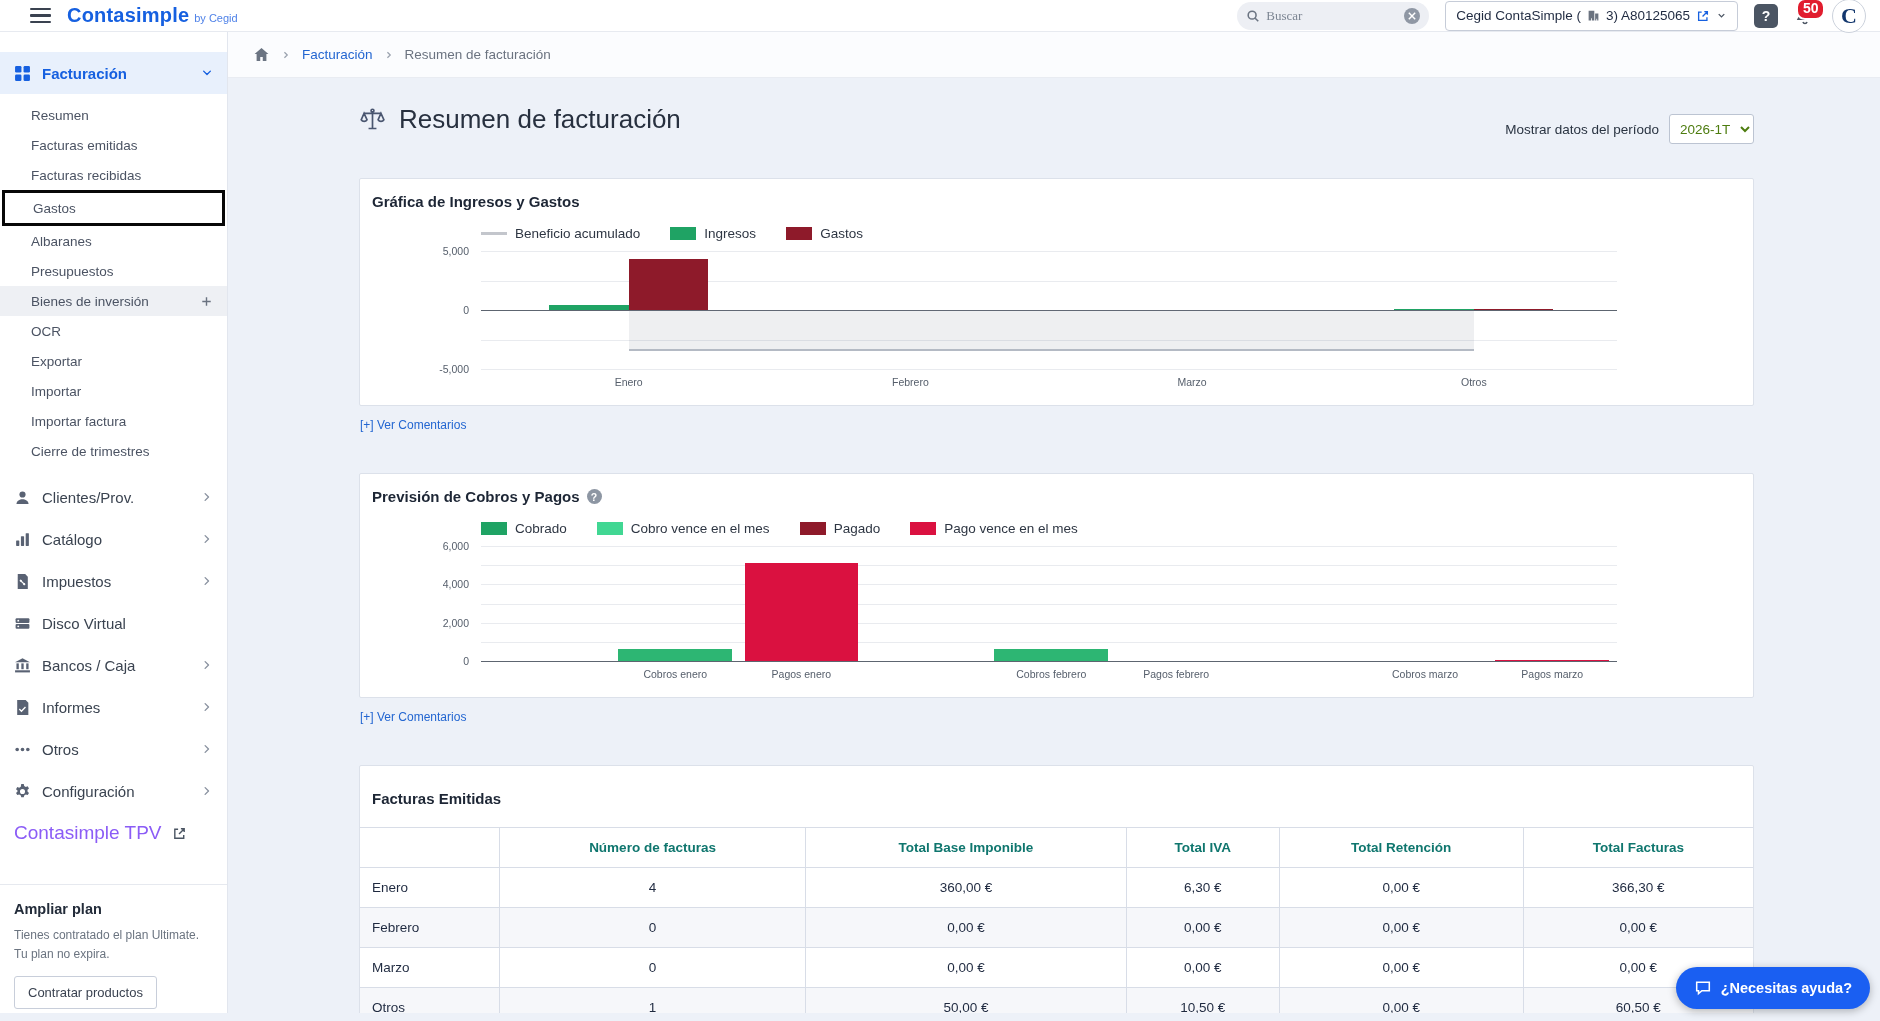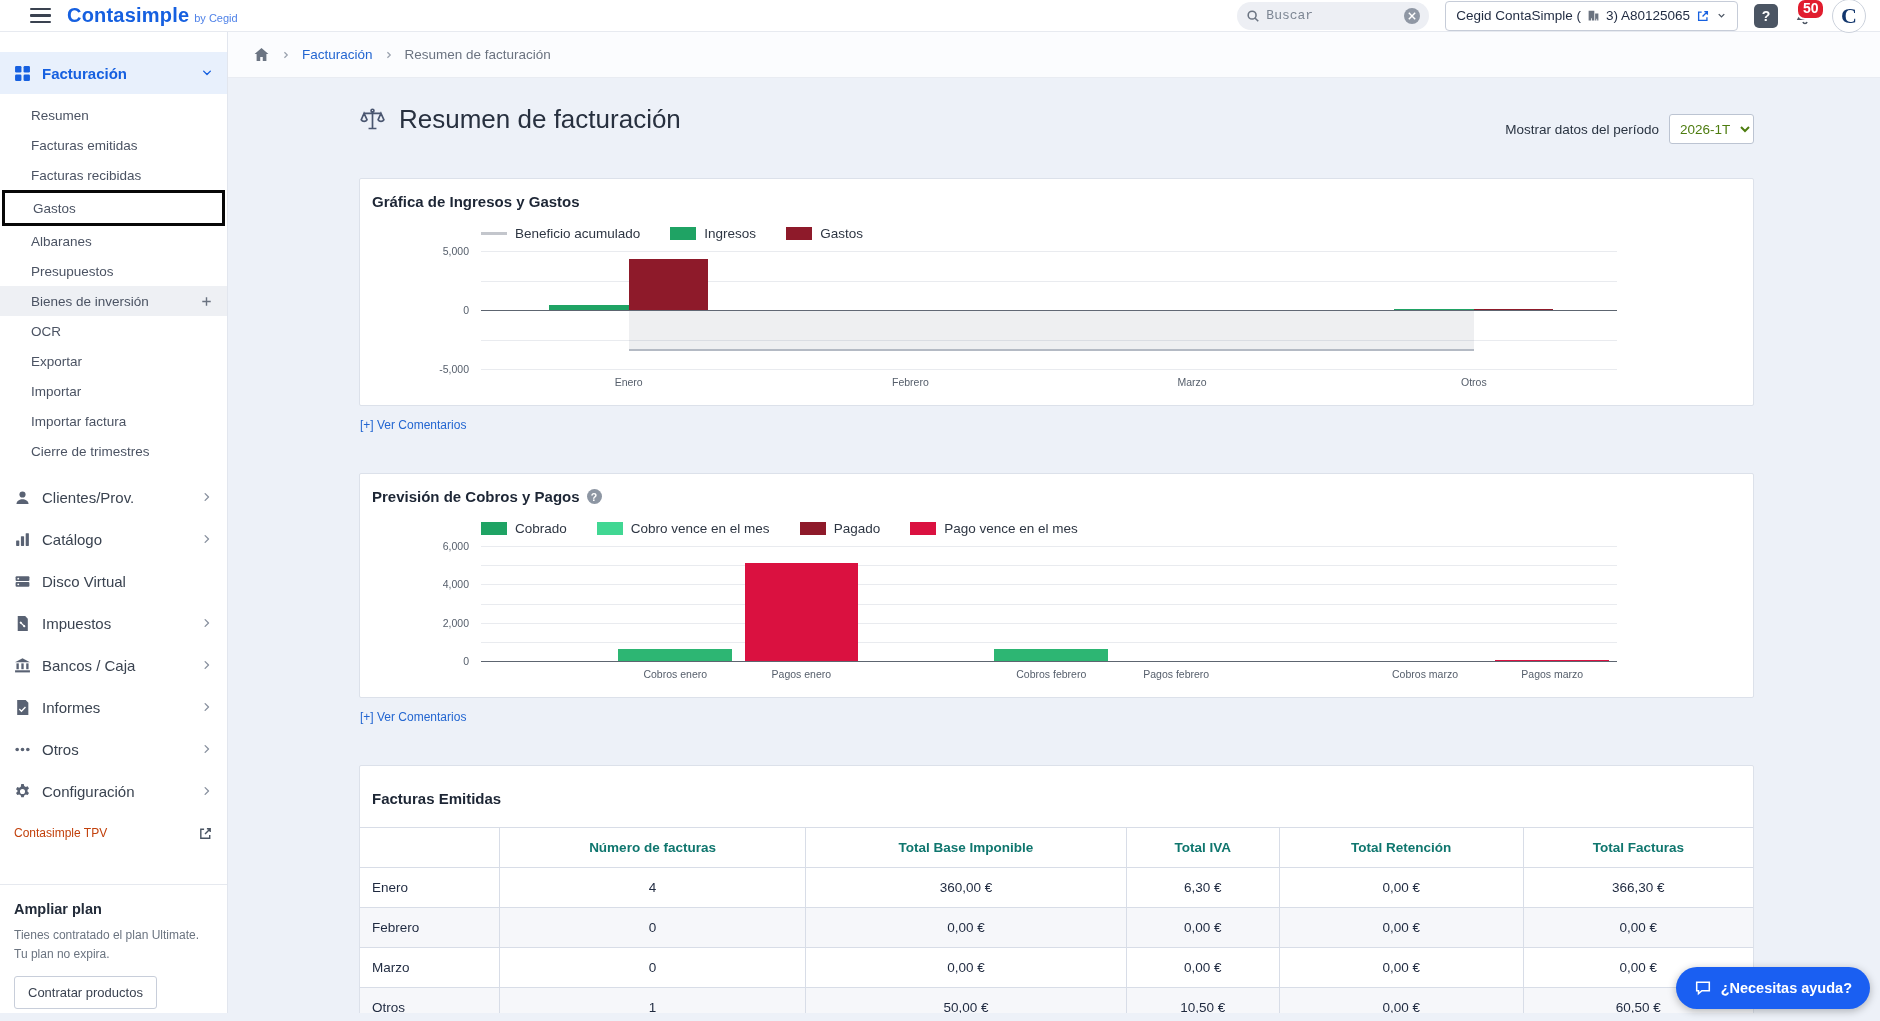--- a/index.html
+++ b/index.html
@@ -12,21 +12,21 @@
   .hamburger { width:21px; display:flex; flex-direction:column; gap:4px; cursor:pointer; margin-right:16px; }
   .hamburger span { height:2.5px; background:#3a4250; border-radius:1px; }
   .logo-wrap { display:flex; align-items:baseline; cursor:pointer; }
   .logo { font-size:20px; font-weight:bold; color:#1660e0; letter-spacing:.2px; }
   .logo-suffix { font-size:11px; color:#4f82e8; margin-left:5px; }
   .top-right { margin-left:auto; display:flex; align-items:center; gap:16px; }
   .search-pill { display:flex; align-items:center; background:#edeff4; border-radius:14px;
     height:28px; width:192px; padding:0 9px; gap:6px; }
   .search-pill svg { flex-shrink:0; }
   .search-pill input { border:none; background:transparent; outline:none; font-size:13px;
-    color:#0c4a6e; flex:1; min-width:0; font-family:Liberation Mono, monospace; }
+    color:#0c4a6e; flex:1; min-width:0; font-family:Liberation Serif, serif; }
   .search-pill input::placeholder { color:#7d8693; }
   .clear-btn { width:16px; height:16px; border-radius:50%; background:#8f97a4; display:flex;
     align-items:center; justify-content:center; cursor:pointer; flex-shrink:0; }
   .company-select { display:flex; align-items:center; gap:6px; border:1px solid #c6ccd8;
     border-radius:4px; height:30px; padding:0 10px; font-size:13.5px; color:#1f2a40;
     background:#fff; cursor:pointer; white-space:nowrap; }
   .help-badge { width:24px; height:24px; border-radius:5px; background:#4b5563; color:#fff;
     font-weight:bold; font-size:14px; display:flex; align-items:center; justify-content:center; cursor:pointer; }
   .bell-wrap { position:relative; cursor:pointer; display:flex; }
   .badge { position:absolute; top:-7px; right:-9px; background:#e11d2e; color:#fff; font-size:14px;
@@ -53,21 +53,21 @@
 
   .submenu { padding:6px 0 10px; }
   .sub-item { height:30px; display:flex; align-items:center; padding-left:31px; font-size:13.5px;
     color:#4b5363; cursor:pointer; }
   .sub-item.highlighted { border:3px solid #070707; height:36px; margin:0 2px; padding-left:28px; }
   .sub-item.hovered { background:#eef0f4; }
   .sub-item .plus { margin-left:auto; margin-right:13px; color:#6a7280; width:15px; height:15px; display:flex; }
   .sub-item .plus svg { width:15px; height:15px; }
 
   .side-tpv { display:flex; align-items:center; gap:10px; padding:0 14px; height:42px;
-    font-size:12px; color:#c2410c; cursor:pointer;justify-content:space-between; }
+    font-size:19px; color:#8b5cf6; cursor:pointer; }
   .side-divider { border-top:1px solid #e6e9ef; margin-top:30px; }
   .plan-box { padding:16px 14px; }
   .plan-title { font-size:14.5px; font-weight:bold; color:#232c3a; margin-bottom:9px; }
   .plan-line { font-size:12px; color:#6b7480; line-height:1.55; }
   .plan-btn { margin-top:13px; background:#fff; border:1px solid #c8ceda; border-radius:3px;
     padding:8px 13px; font-size:13px; color:#3a4250; font-family:inherit; cursor:pointer; }
 
   .main { flex:1; display:flex; flex-direction:column; background:#edf1f8; min-width:0; }
   .breadcrumb-bar { height:46px; background:#fbfcfe; border-bottom:1px solid #e9ecf2;
     display:flex; align-items:center; padding-left:25px; gap:11px; font-size:13.5px; flex-shrink:0; }
@@ -276,43 +276,43 @@
           <span class="s-label">Catálogo</span>
           <span class="chev">
             <svg viewBox="0 0 16 16" fill="none" stroke="currentColor" stroke-width="1.8" stroke-linecap="round" stroke-linejoin="round">
               <path d="M5.5 3.5 10 8l-4.5 4.5"></path>
             </svg>
           </span>
         </div>
         <div class="side-section">
           <span class="s-icon">
             <svg viewBox="0 0 16 16" fill="currentColor">
+              <path d="M3.5 1h7L13 3.5V15H3.5z"></path>
+              <path d="M5.7 6.6l4.6 4.6" stroke="#fff" stroke-width="1.2"></path>
+              <circle cx="6.4" cy="7.3" r="1" fill="#fff"></circle>
+              <circle cx="9.6" cy="10.5" r="1" fill="#fff"></circle>
+            </svg>
+          </span>
+          <span class="s-label">Impuestos</span>
+          <span class="chev">
+            <svg viewBox="0 0 16 16" fill="none" stroke="currentColor" stroke-width="1.8" stroke-linecap="round" stroke-linejoin="round">
+              <path d="M5.5 3.5 10 8l-4.5 4.5"></path>
+            </svg>
+          </span>
+        </div>
+        <div class="side-section">
+          <span class="s-icon">
+            <svg viewBox="0 0 16 16" fill="currentColor">
               <rect x="1.5" y="3" width="13" height="4.6" rx="1"></rect>
               <rect x="1.5" y="8.4" width="13" height="4.6" rx="1"></rect>
               <circle cx="4" cy="5.3" r=".9" fill="#fff"></circle>
               <circle cx="4" cy="10.7" r=".9" fill="#fff"></circle>
             </svg>
           </span>
           <span class="s-label">Disco Virtual</span>
-        </div>
-        <div class="side-section">
-          <span class="s-icon">
-            <svg viewBox="0 0 16 16" fill="currentColor">
-              <path d="M3.5 1h7L13 3.5V15H3.5z"></path>
-              <path d="M5.7 6.6l4.6 4.6" stroke="#fff" stroke-width="1.2"></path>
-              <circle cx="6.4" cy="7.3" r="1" fill="#fff"></circle>
-              <circle cx="9.6" cy="10.5" r="1" fill="#fff"></circle>
-            </svg>
-          </span>
-          <span class="s-label">Impuestos</span>
-          <span class="chev">
-            <svg viewBox="0 0 16 16" fill="none" stroke="currentColor" stroke-width="1.8" stroke-linecap="round" stroke-linejoin="round">
-              <path d="M5.5 3.5 10 8l-4.5 4.5"></path>
-            </svg>
-          </span>
         </div>
         <div class="side-section">
           <span class="s-icon">
             <svg viewBox="0 0 16 16" fill="currentColor">
               <path d="M8 1.2 15 5H1z"></path>
               <rect x="2.3" y="6" width="2.2" height="5.5"></rect>
               <rect x="6.9" y="6" width="2.2" height="5.5"></rect>
               <rect x="11.5" y="6" width="2.2" height="5.5"></rect>
               <rect x="1" y="12.5" width="14" height="2"></rect>
             </svg>

